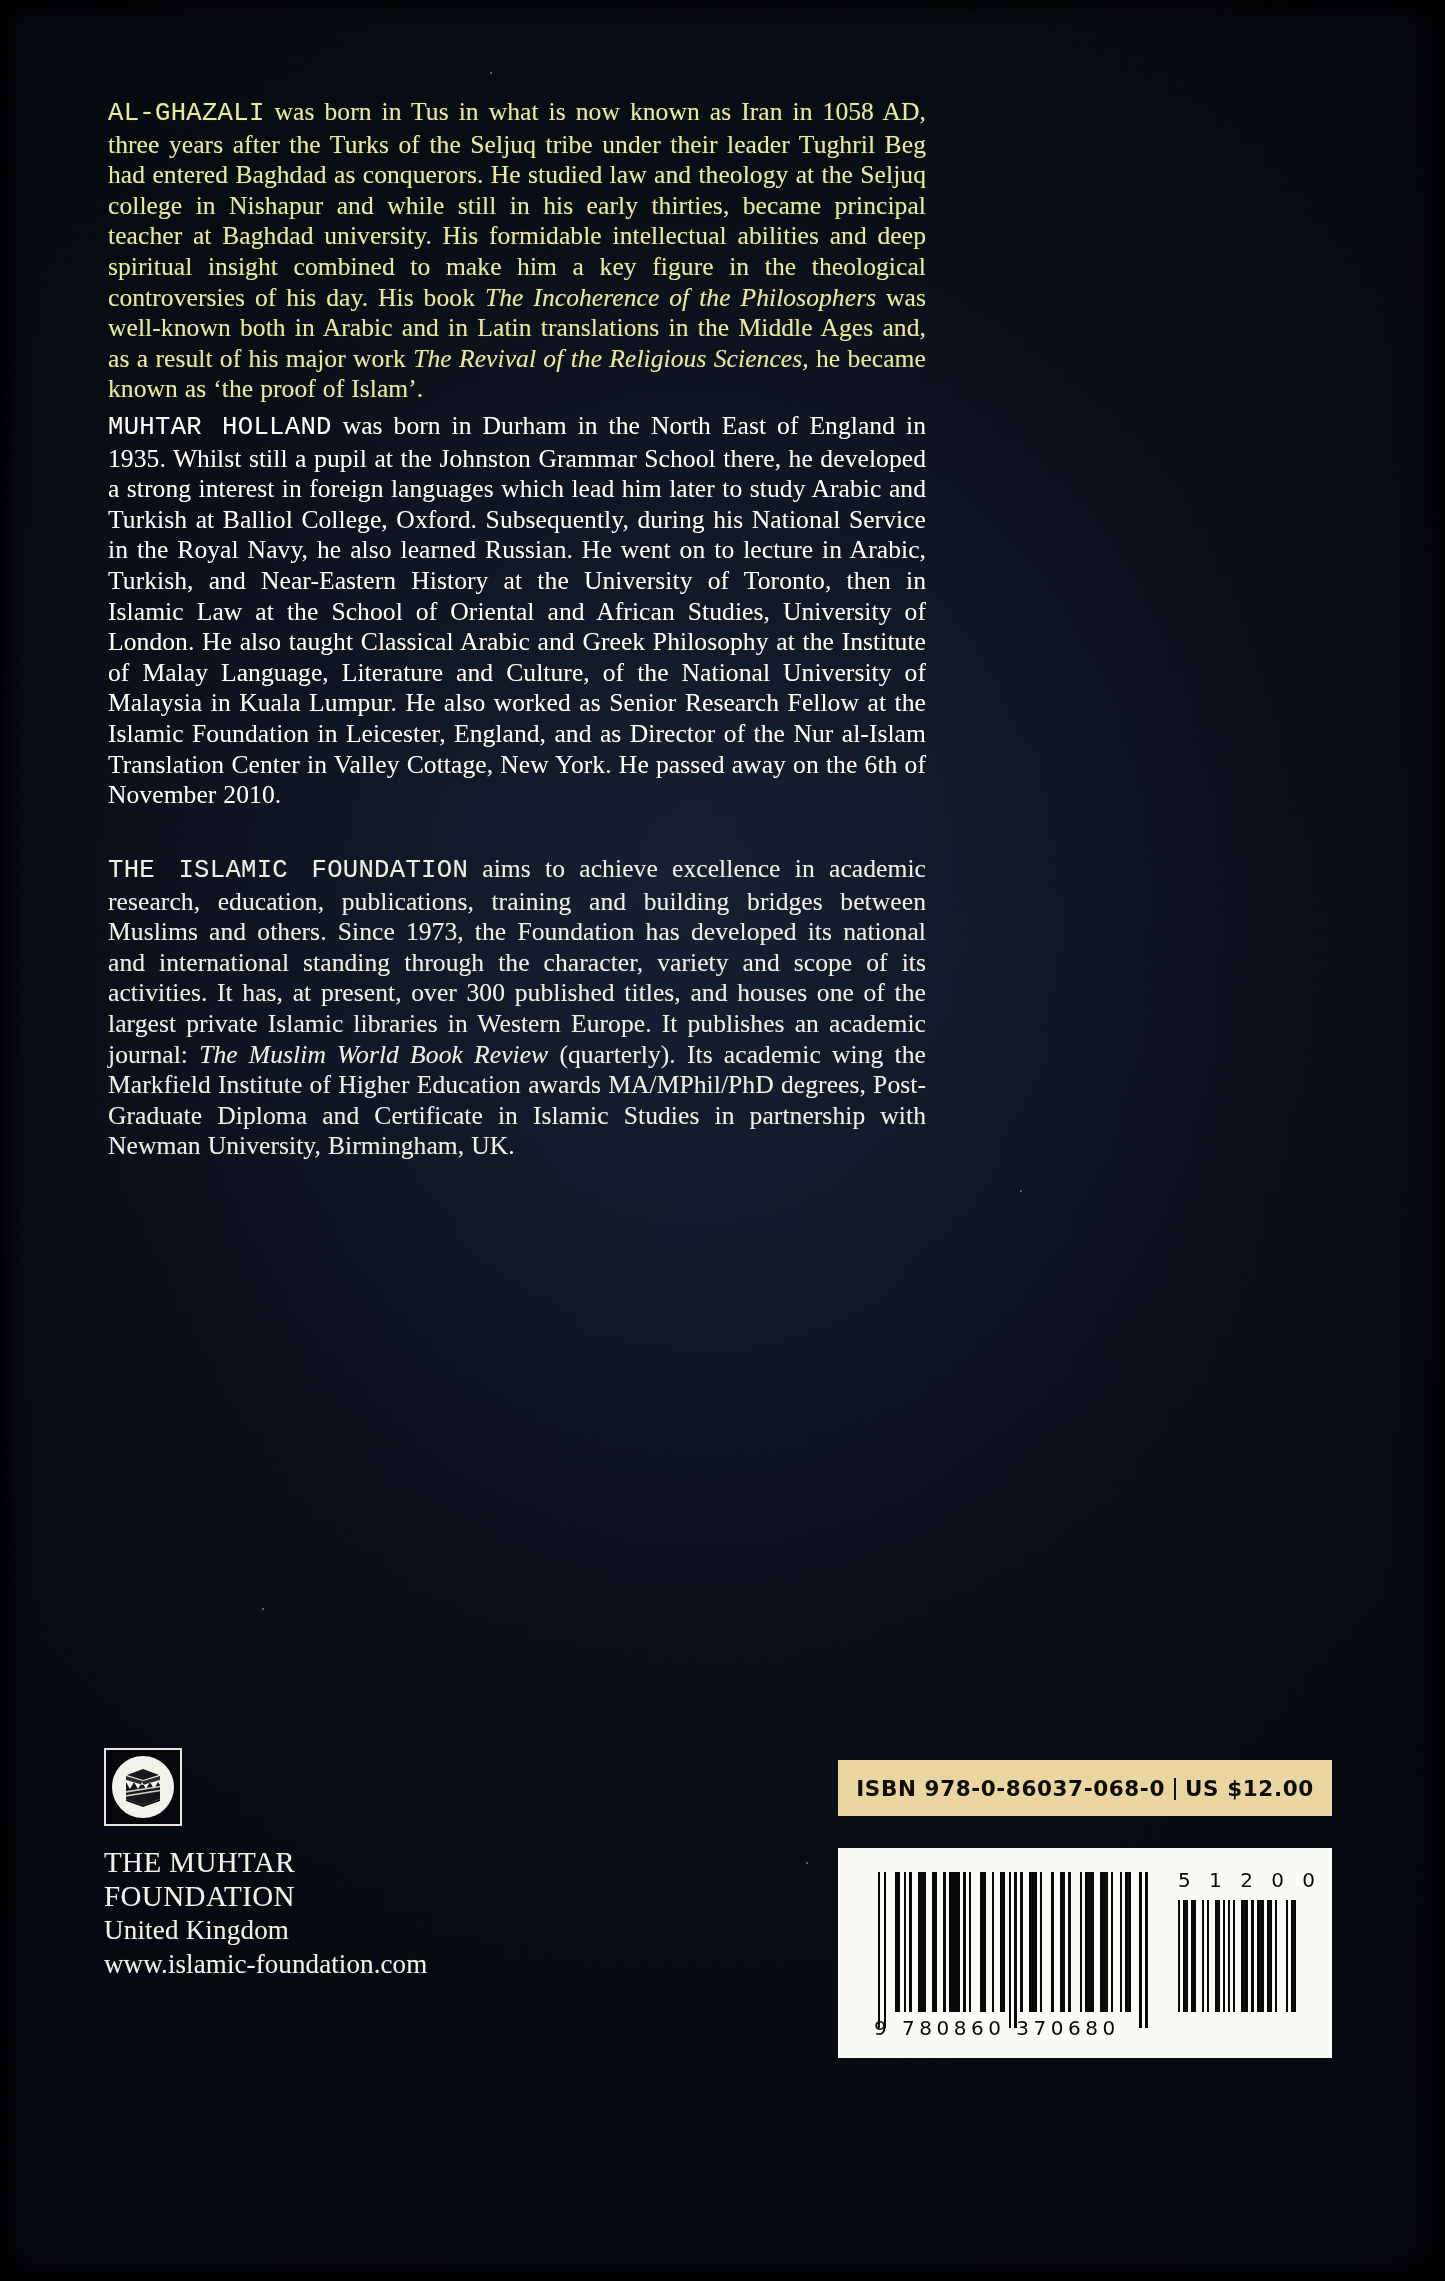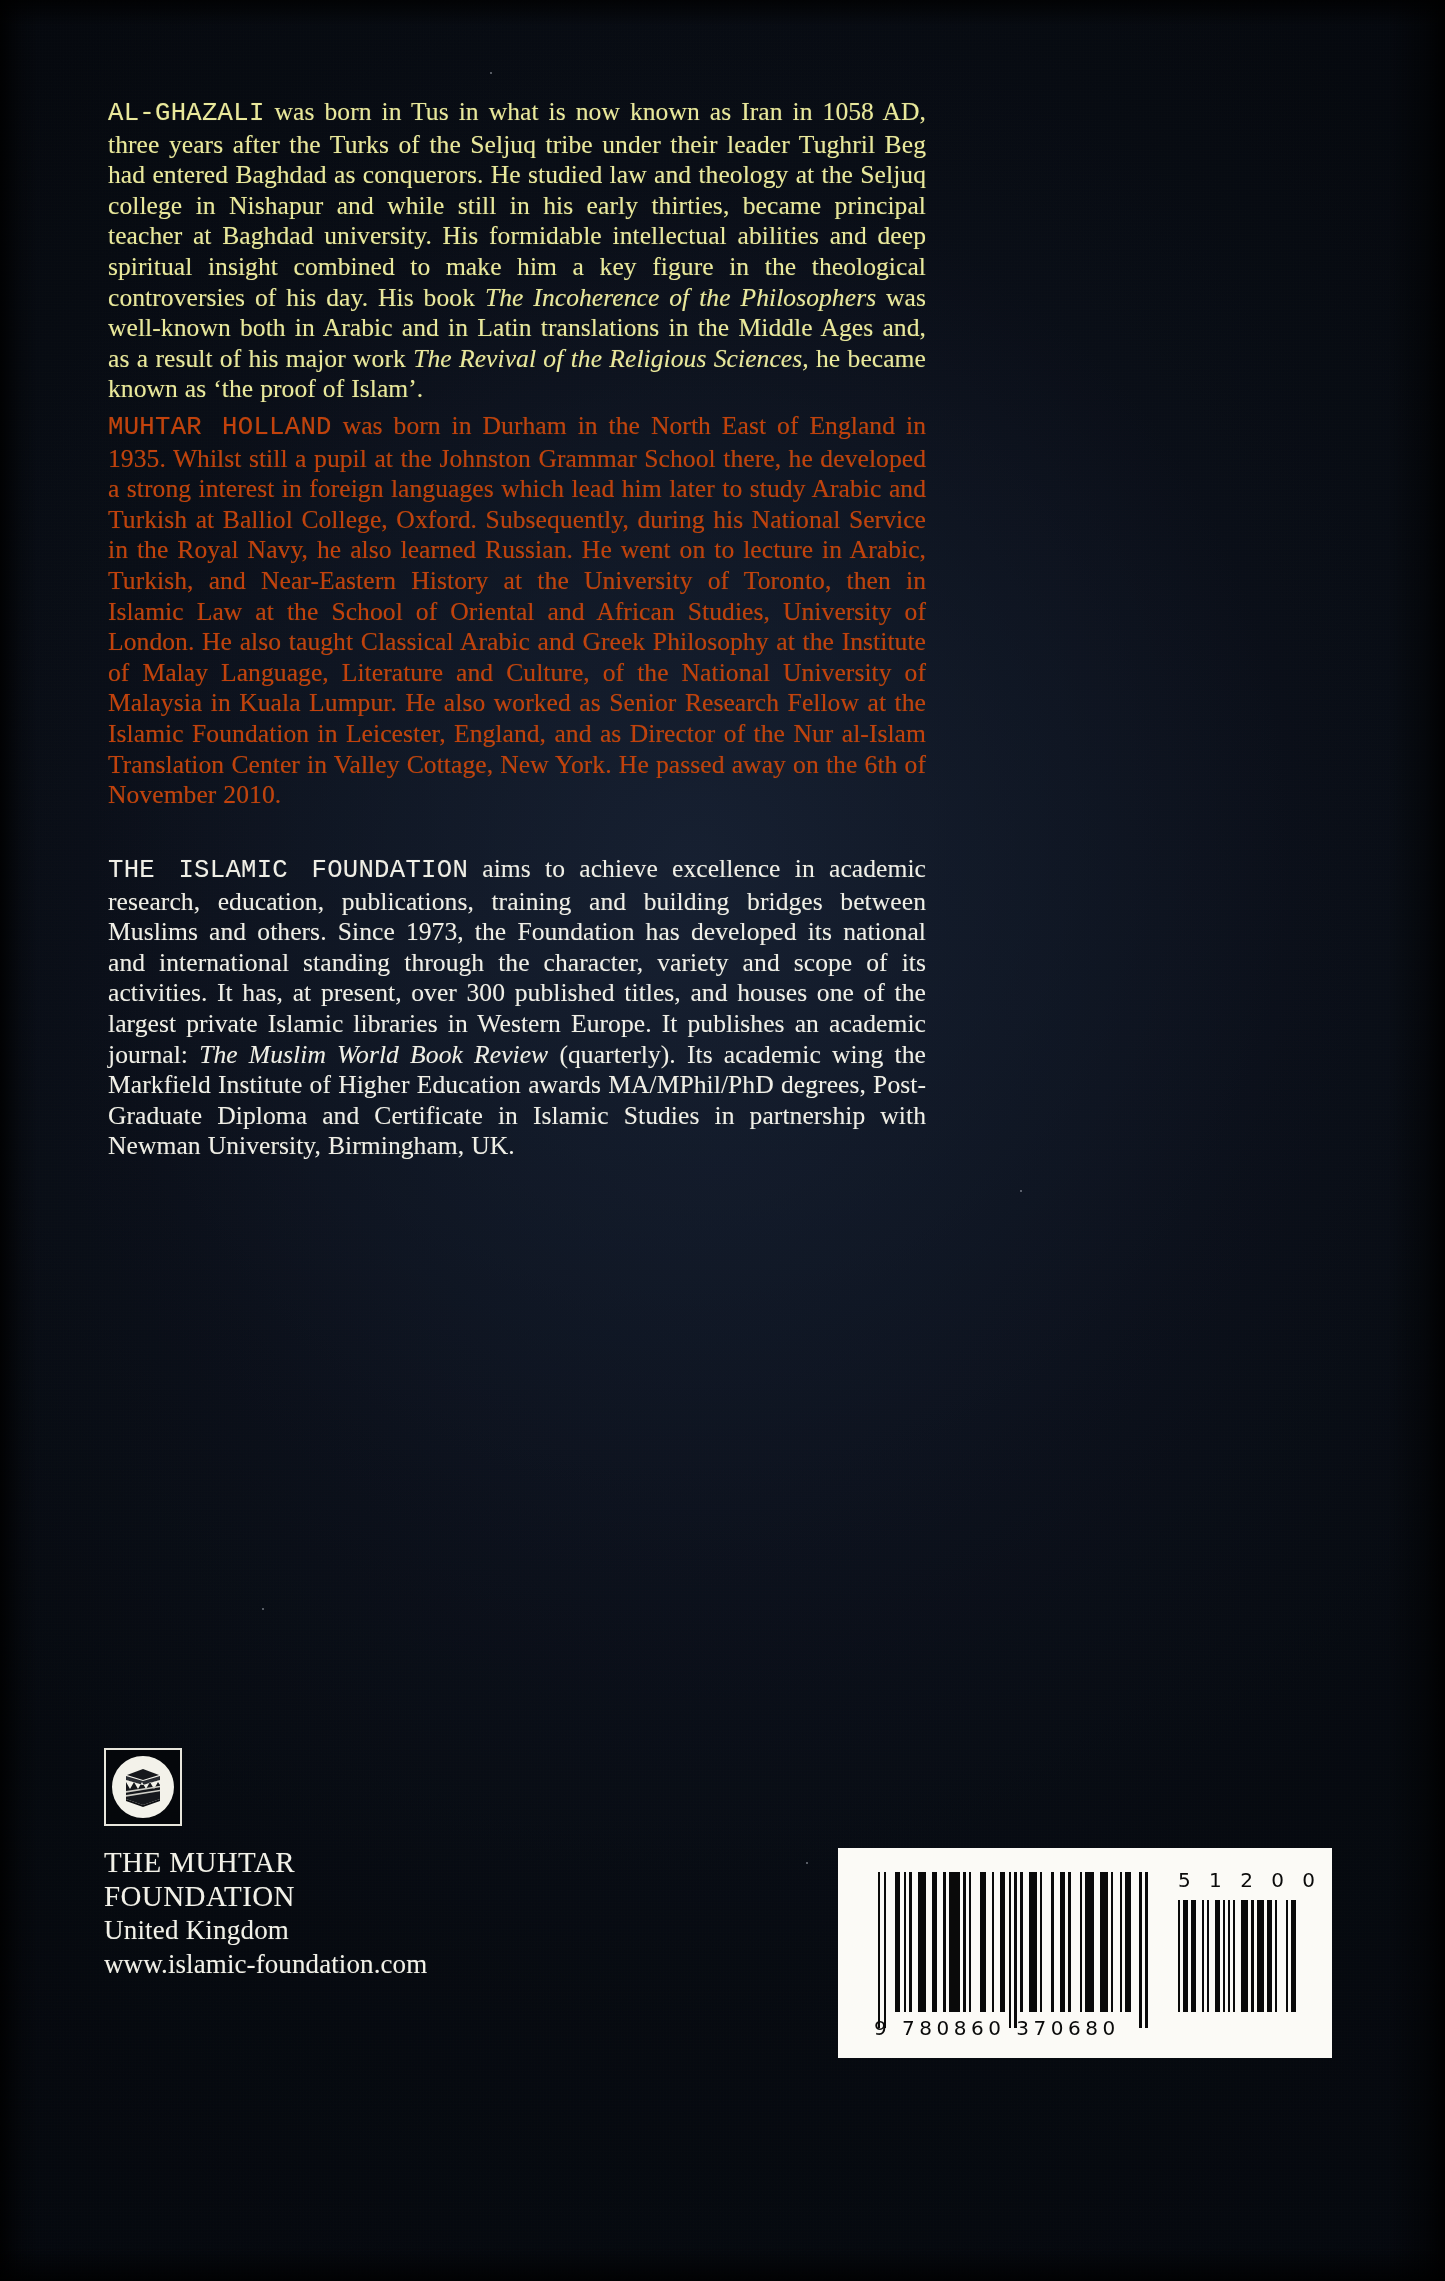--- a/index.html
+++ b/index.html
@@ -74,21 +74,21 @@
     position: absolute;
     top: 97px;
     width: 818px;
     color: #e9e89b;
     text-shadow: 0 0 1px rgba(233,232,155,0.35);
   }
   .p-holland {
     position: absolute;
     top: 411px;
     width: 818px;
-    color: #c2410c;
+    color: #ffffff;
     text-shadow: 0 0 1px rgba(201,149,42,0.3);
   }
   .p-foundation {
     position: absolute;
     top: 854px;
     width: 818px;
     color: #f0efe6;
     text-shadow: 0 0 1px rgba(240,239,230,0.28);
   }
 
@@ -280,20 +280,23 @@
       </div>
     </div>
     <div class="pub-lines">
       <div class="pub-name">THE MUHTAR</div>
       <div class="pub-name">FOUNDATION</div>
       <div class="pub-country">United Kingdom</div>
       <div class="pub-web">www.islamic-foundation.com</div>
     </div>
   </div>
 
+  <div class="isbn-box">
+    <div class="isbn-text"><span>ISBN 978-0-86037-068-0</span><span class="isbn-sep"></span><span>US $12.00</span></div>
+  </div>
 
   <div class="barcode-box">
     <div class="bars-main" id="bars-main">
         <div class="bar tall" style="left: 0px; width: 2.44211px;"></div>
         <div class="bar tall" style="left: 5.68421px; width: 2.44211px;"></div>
         <div class="bar" style="left: 17.0526px; width: 5.28421px;"></div>
         <div class="bar" style="left: 25.5789px; width: 2.44211px;"></div>
         <div class="bar" style="left: 31.2632px; width: 2.44211px;"></div>
         <div class="bar" style="left: 39.7895px; width: 8.12632px;"></div>
         <div class="bar" style="left: 54px; width: 5.28421px;"></div>

